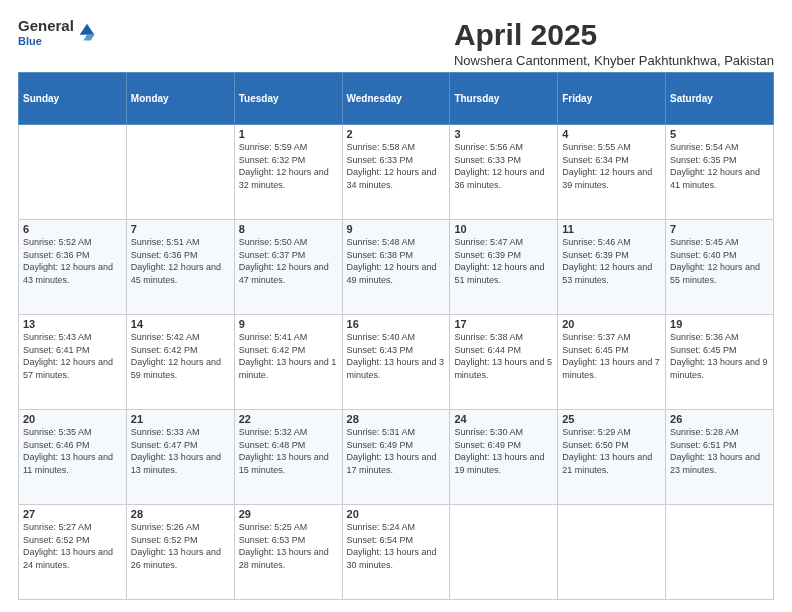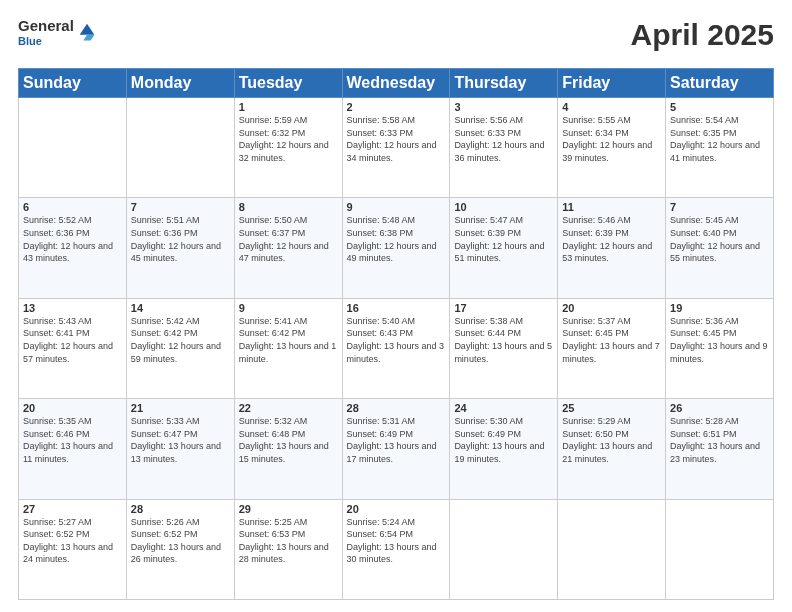--- a/index.html
+++ b/index.html
@@ -14,21 +14,21 @@
       width: 792px;
       height: 612px;
       padding: 18px 18px 12px 18px;
       display: flex;
       flex-direction: column;
     }
     .header {
       display: flex;
       align-items: flex-start;
       justify-content: space-between;
-      margin-bottom: 16px;
+      margin-bottom: 4px;
     }
     .logo {
       display: flex;
       align-items: center;
       gap: 0px;
     }
     .logo-text {
       display: flex;
       flex-direction: column;
       line-height: 1.1;
@@ -63,23 +63,23 @@
       margin-top: 1px;
     }
     .calendar {
       width: 100%;
       border-collapse: collapse;
       flex: 1;
     }
     .calendar th {
       background-color: #2a6db5;
       color: #fff;
-      font-size: 16px;
-      font-weight: bold;
-      padding: 5px 4px;
+      font-size: 10px;
+      font-weight: bold;
+      padding: 20px 4px;
       border: 1px solid #5a8fc4;
       text-align: left;
     }
     .calendar td {
       border: 1px solid #ccc;
       vertical-align: top;
       padding: 3px 4px;
       width: 107px;
       font-size: 9.5px;
       color: #333;
@@ -117,20 +117,21 @@
         <span class="logo-general">General</span>
         <span class="logo-blue">Blue</span>
       </div>
       <svg class="logo-icon" viewBox="0 0 30 30">
         <polygon points="5,20 15,5 25,20" fill="#1a5fa8"></polygon>
         <polygon points="10,28 20,28 25,20 15,20" fill="#4a9fd4"></polygon>
       </svg>
     </div>
     <div class="title-block">
       <div class="main-title">April 2025</div>
+      <div class="subtitle">Nowshera Cantonment, Khyber Pakhtunkhwa, Pakistan</div>
     </div>
   </div>
 
   <table class="calendar">
     <thead>
       <tr class="header-row">
         <th>Sunday</th>
         <th>Monday</th>
         <th>Tuesday</th>
         <th>Wednesday</th>

